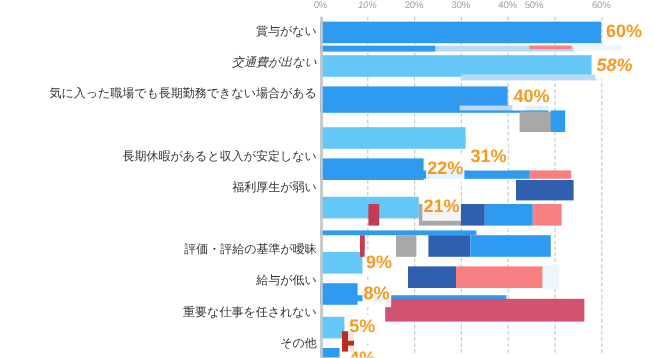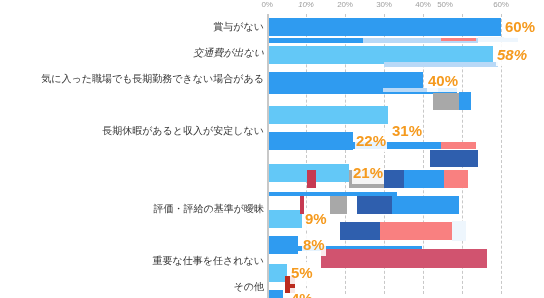--- a/index.html
+++ b/index.html
@@ -154,32 +154,34 @@
       <div class="bar-value" style="left:391px;top:12px;margin-top:16px;">31%</div>
     </div>
 
     <div class="row" style="top:104px;">
       <div class="row-label">長期休暇があると収入が安定しない</div>
       <div class="bar" style="width:86px;background:#2f9bf0;top:14px;"></div>
       <div class="bar-value" style="left:355px;top:12px;">22%</div>
     </div>
 
     <div class="row" style="top:130px;">
+      <div class="row-label">福利厚生が弱い</div>
       <div class="bar" style="width:82px;background:#63c8f7;top:20px;"></div>
       <div class="bar-value" style="left:352px;top:18px;">21%</div>
     </div>
 
 
     <div class="row" style="top:182px;">
       <div class="row-label">評価・評給の基準が曖昧</div>
       <div class="bar" style="width:35px;background:#63c8f7;top:14px;"></div>
       <div class="bar-value" style="left:304px;top:12px;">9%</div>
     </div>
 
     <div class="row" style="top:208px;">
+      <div class="row-label">給与が低い</div>
       <div class="bar" style="width:31px;background:#2f9bf0;top:14px;"></div>
       <div class="bar-value" style="left:302px;top:12px;">8%</div>
     </div>
 
     <div class="row" style="top:234px;">
       <div class="row-label">重要な仕事を任されない</div>
       <div class="bar" style="width:20px;background:#63c8f7;top:16px;"></div>
       <div class="bar-value" style="left:290px;top:14px;">5%</div>
     </div>
 

